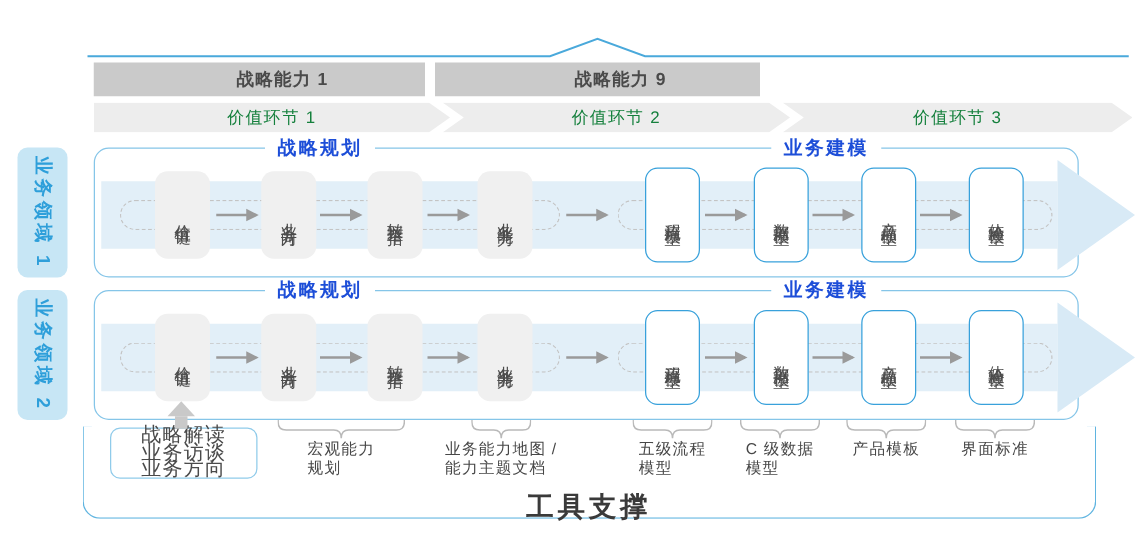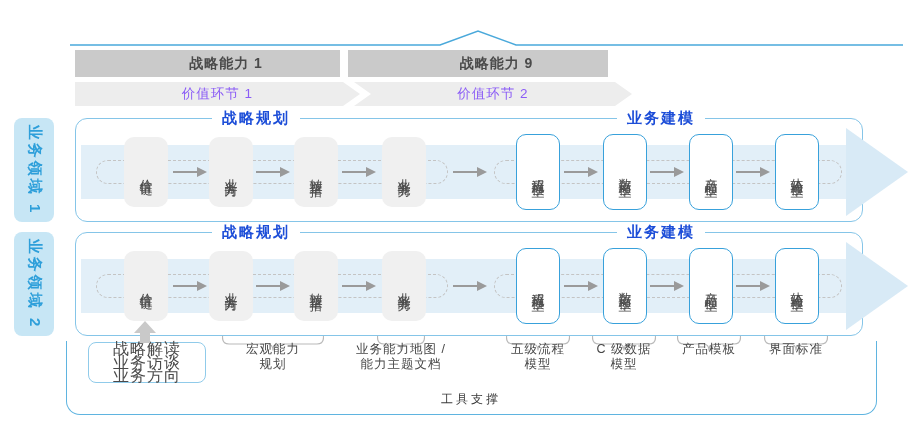--- a/index.html
+++ b/index.html
@@ -10,21 +10,21 @@
   
   .titles { position:absolute; top:5px; left:0; width:910px; display:flex; justify-content:center; gap:26px; }
   .titles span { font-size:19px; font-weight:bold; color:#189ad6; letter-spacing:2px; }
 
   .topline { position:absolute; left:0; top:0; }
 
   
   .capbar { position:absolute; top:50px; height:27px; background:#cacaca; display:flex; align-items:center; justify-content:center; font-size:14px; font-weight:600; color:#4a4a4a; letter-spacing:1px;padding-left:37px; }
 
   
-  .chev { position:absolute; top:82px; height:24px; background:#ededed; display:flex; align-items:center; justify-content:center; font-size:13.5px; color:#8b5cf6; letter-spacing:1px; }
+  .chev { position:absolute; top:82px; height:24px; background:#ededed; display:flex; align-items:center; justify-content:center; font-size:13.5px; color:#15803d; letter-spacing:1px; }
   .chev.first { clip-path:polygon(0 0, calc(100% - 17px) 0, 100% 50%, calc(100% - 17px) 100%, 0 100%); }
   .chev.mid   { clip-path:polygon(0 0, calc(100% - 17px) 0, 100% 50%, calc(100% - 17px) 100%, 0 100%, 17px 50%); }
 
   
   .dlabel { position:absolute; left:14px; width:40px; height:104px; background:#c7e6f5; border-radius:8px; }
   .dlabel span { position:absolute; top:50%; left:50%; transform:translate(-50%,-50%) rotate(90deg); white-space:nowrap; font-size:15px; font-weight:bold; color:#2e9fda; letter-spacing:3px; }
 
   
   .row { position:absolute; left:75px; width:788px; height:104px; border:1.3px solid #85c5e8; border-radius:12px; background:#fff; }
   .rowhdr { position:absolute; top:-10px; transform:translateX(-50%); background:#fff; padding:0 10px; font-size:15px; font-weight:bold; color:#1d4ed8; letter-spacing:2px; white-space:nowrap; z-index:5; }
@@ -33,49 +33,50 @@
   .dashed { position:absolute; top:41px; height:24px; border:1.2px dashed #c4c4c4; border-radius:12px; z-index:1; }
   .stage { position:absolute; display:flex; align-items:center; justify-content:center; width:44px; border-radius:10px; z-index:2; }
   .stage span { writing-mode:vertical-rl; text-orientation:upright; font-size:13px; color:#4c4c4c; letter-spacing:2px; line-height:1; }
   .stage.gray { top:18px; height:70px; background:#f0f0f0; }
   .stage.model { top:15px; height:76px; background:#fff; border:1.5px solid #38a1db; }
   .arr { position:absolute; top:52px; width:32px; height:2px; background:#9a9a9a; z-index:3; }
   .arr::after { content:""; position:absolute; right:-2px; top:-4px; width:0; height:0; border-left:10px solid #9a9a9a; border-top:5px solid transparent; border-bottom:5px solid transparent; }
 
   
   .toolbox { position:absolute; left:66px; top:341px; width:811px; height:74px; border-left:1.4px solid #5fb4e0; border-right:1.4px solid #5fb4e0; border-bottom:1.4px solid #5fb4e0; border-bottom-left-radius:14px; border-bottom-right-radius:14px; }
-  .footer-label { position:absolute; left:471px; top:391px; transform:translateX(-50%); font-size:12px; font-weight:normal; color:#3a3a3a; letter-spacing:3px; }
+  .footer-label { position:absolute; left:471px; top:391px; transform:translateX(-50%); font-size:22px; font-weight:bold; color:#3a3a3a; letter-spacing:3px; }
 
   
   .pbox { position:absolute; left:88px; top:342px; width:118px; height:41px; background:#fff; border:1.2px solid #90cbea; border-radius:8px; display:flex; flex-direction:column; align-items:center; justify-content:center; z-index:3; }
   .pbox div { font-size:16px; color:#4a4a4a; line-height:13.5px; letter-spacing:1px; }
 
   
   .uparrow-head { position:absolute; left:134px; top:321px; width:0; height:0; border-bottom:12px solid #c9c9c9; border-left:11px solid transparent; border-right:11px solid transparent; z-index:4; }
   .uparrow-stem { position:absolute; left:140px; top:333px; width:10px; height:10px; background:#c9c9c9; z-index:4; }
 
   .brace { position:absolute; top:336px; }
-  .anno { position:absolute; top:342px; transform:translateX(-50%); text-align:center; }
+  .anno { position:absolute; top:352px; transform:translateX(-50%); text-align:left; }
   .anno div { font-size:12.5px; color:#474747; line-height:15px; letter-spacing:1px; white-space:nowrap; }
 </style>
 </head>
 <body>
 
 <div class="canvas">
 
 
   <svg class="topline" width="910" height="50">
     <path d="M70,45 L440,45 L478,31 L516,45 L903,45" fill="none" stroke="#4aa9db" stroke-width="1.5"></path>
   </svg>
 
   <div class="capbar" style="left:75px;width:265px;">战略能力 1</div>
   <div class="capbar" style="left:348px;width:260px;">战略能力 9</div>
 
   <div class="chev first" style="left:75px;width:285px;">价值环节 1</div>
   <div class="chev mid" style="left:354px;width:278px;">价值环节 2</div>
+  <div class="chev mid" style="left:626px;width:280px;">价值环节 3</div>
 
   <div class="dlabel" style="top:118px;">
     <span>业务领域 1</span>
   </div>
   <div class="dlabel" style="top:232px;">
     <span>业务领域 2</span>
   </div>
 
   <div class="row" style="top:118px;">
     <div class="band"></div>

